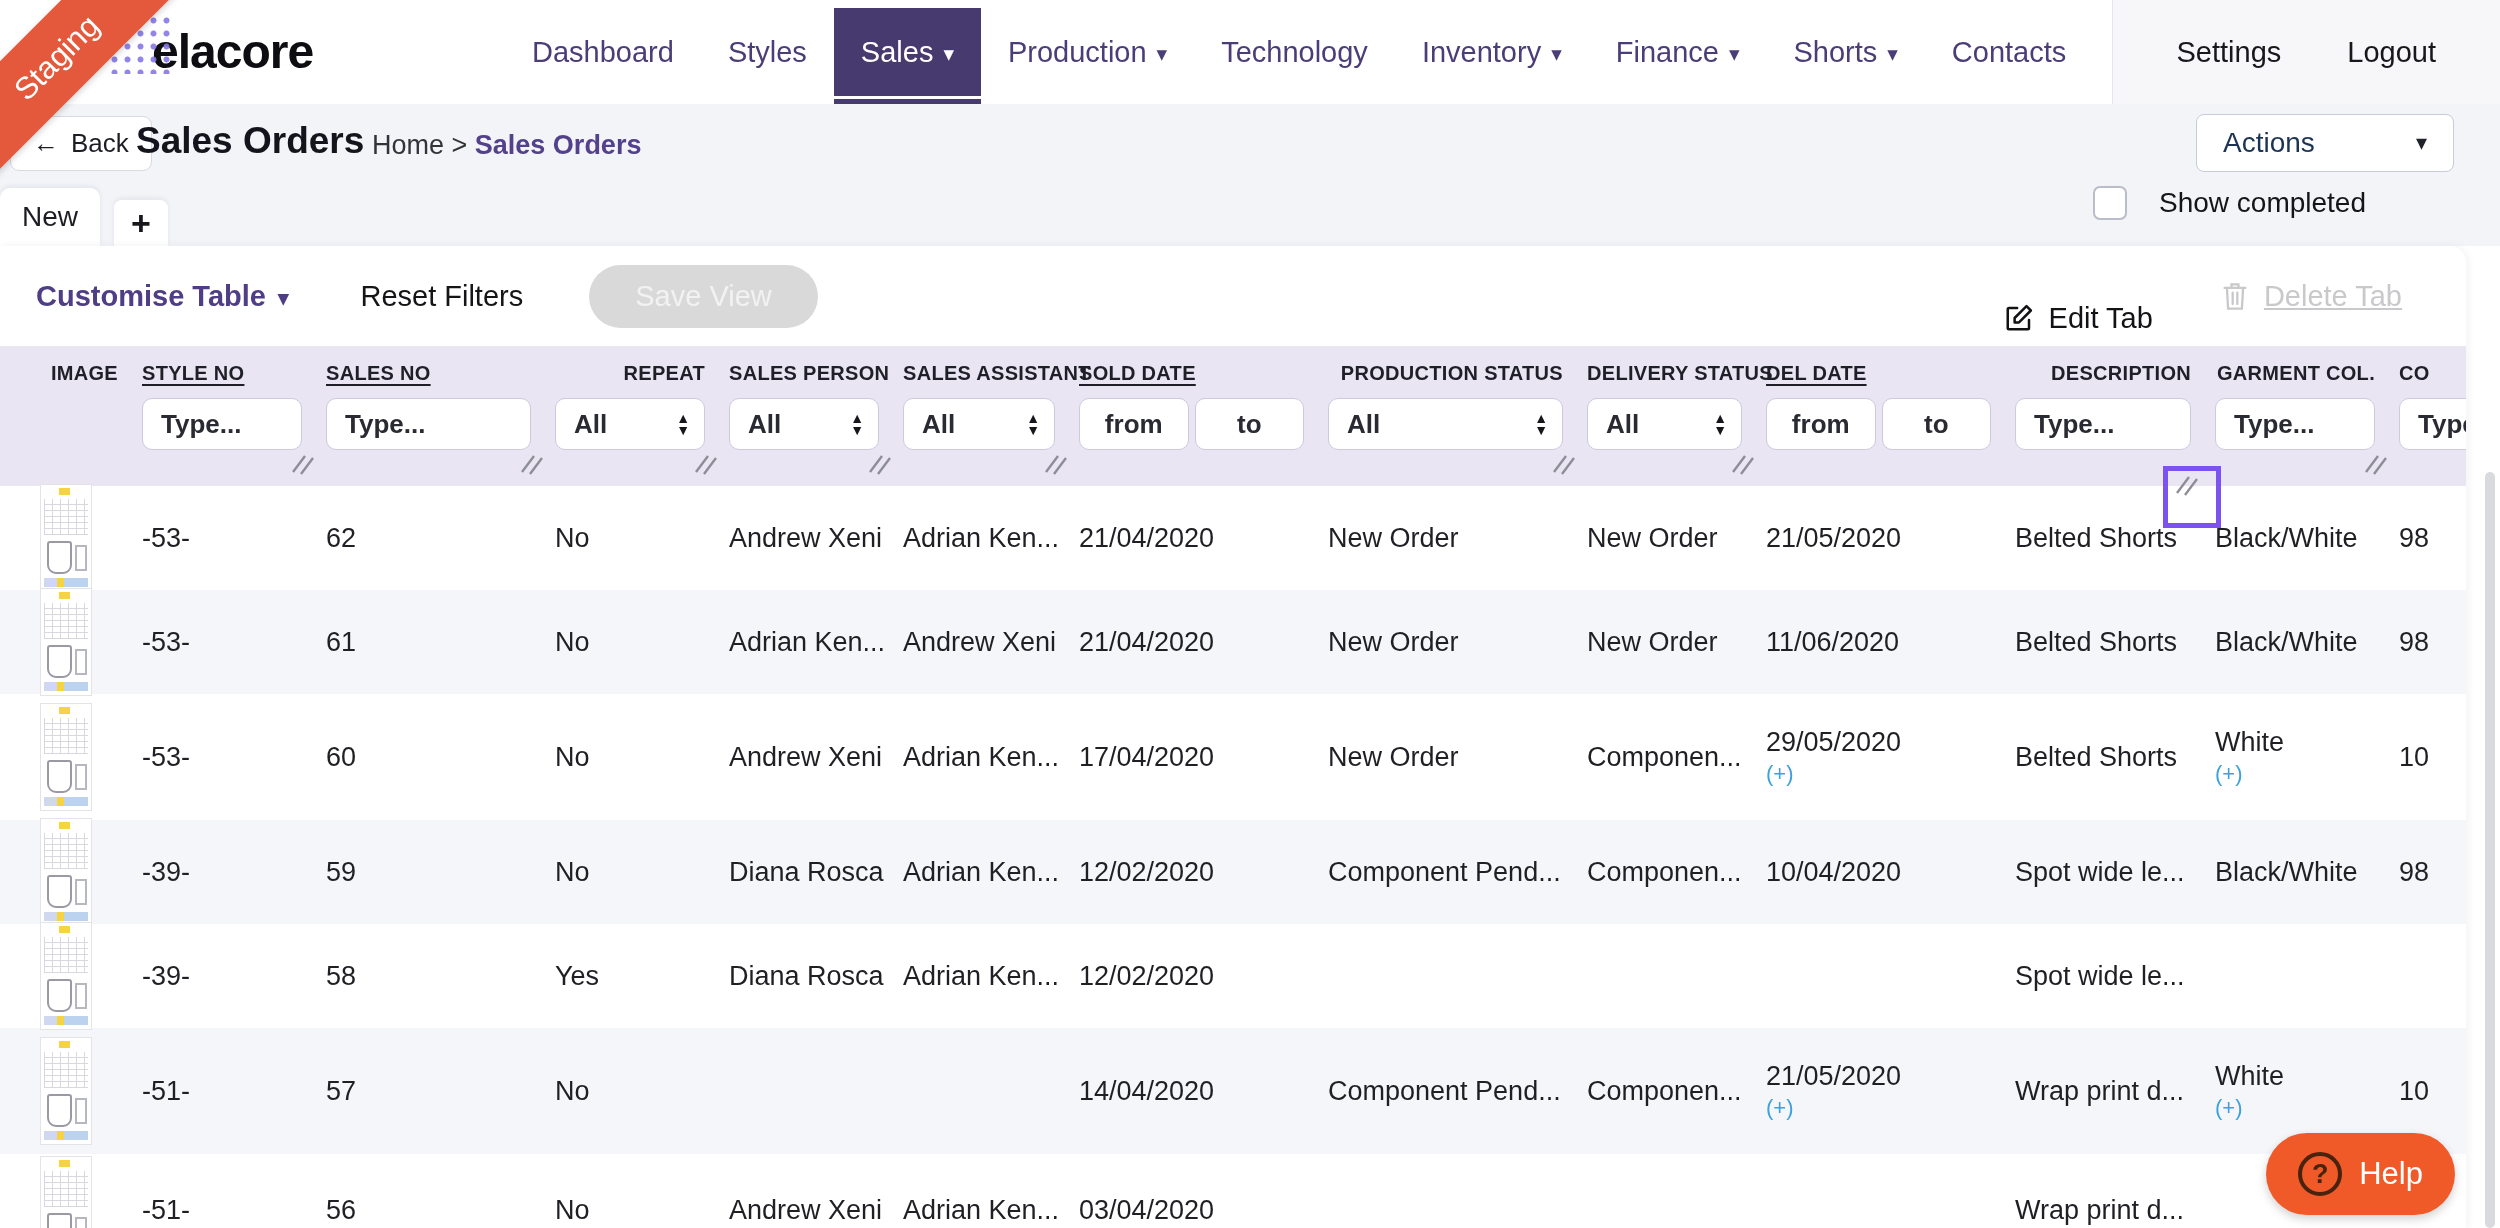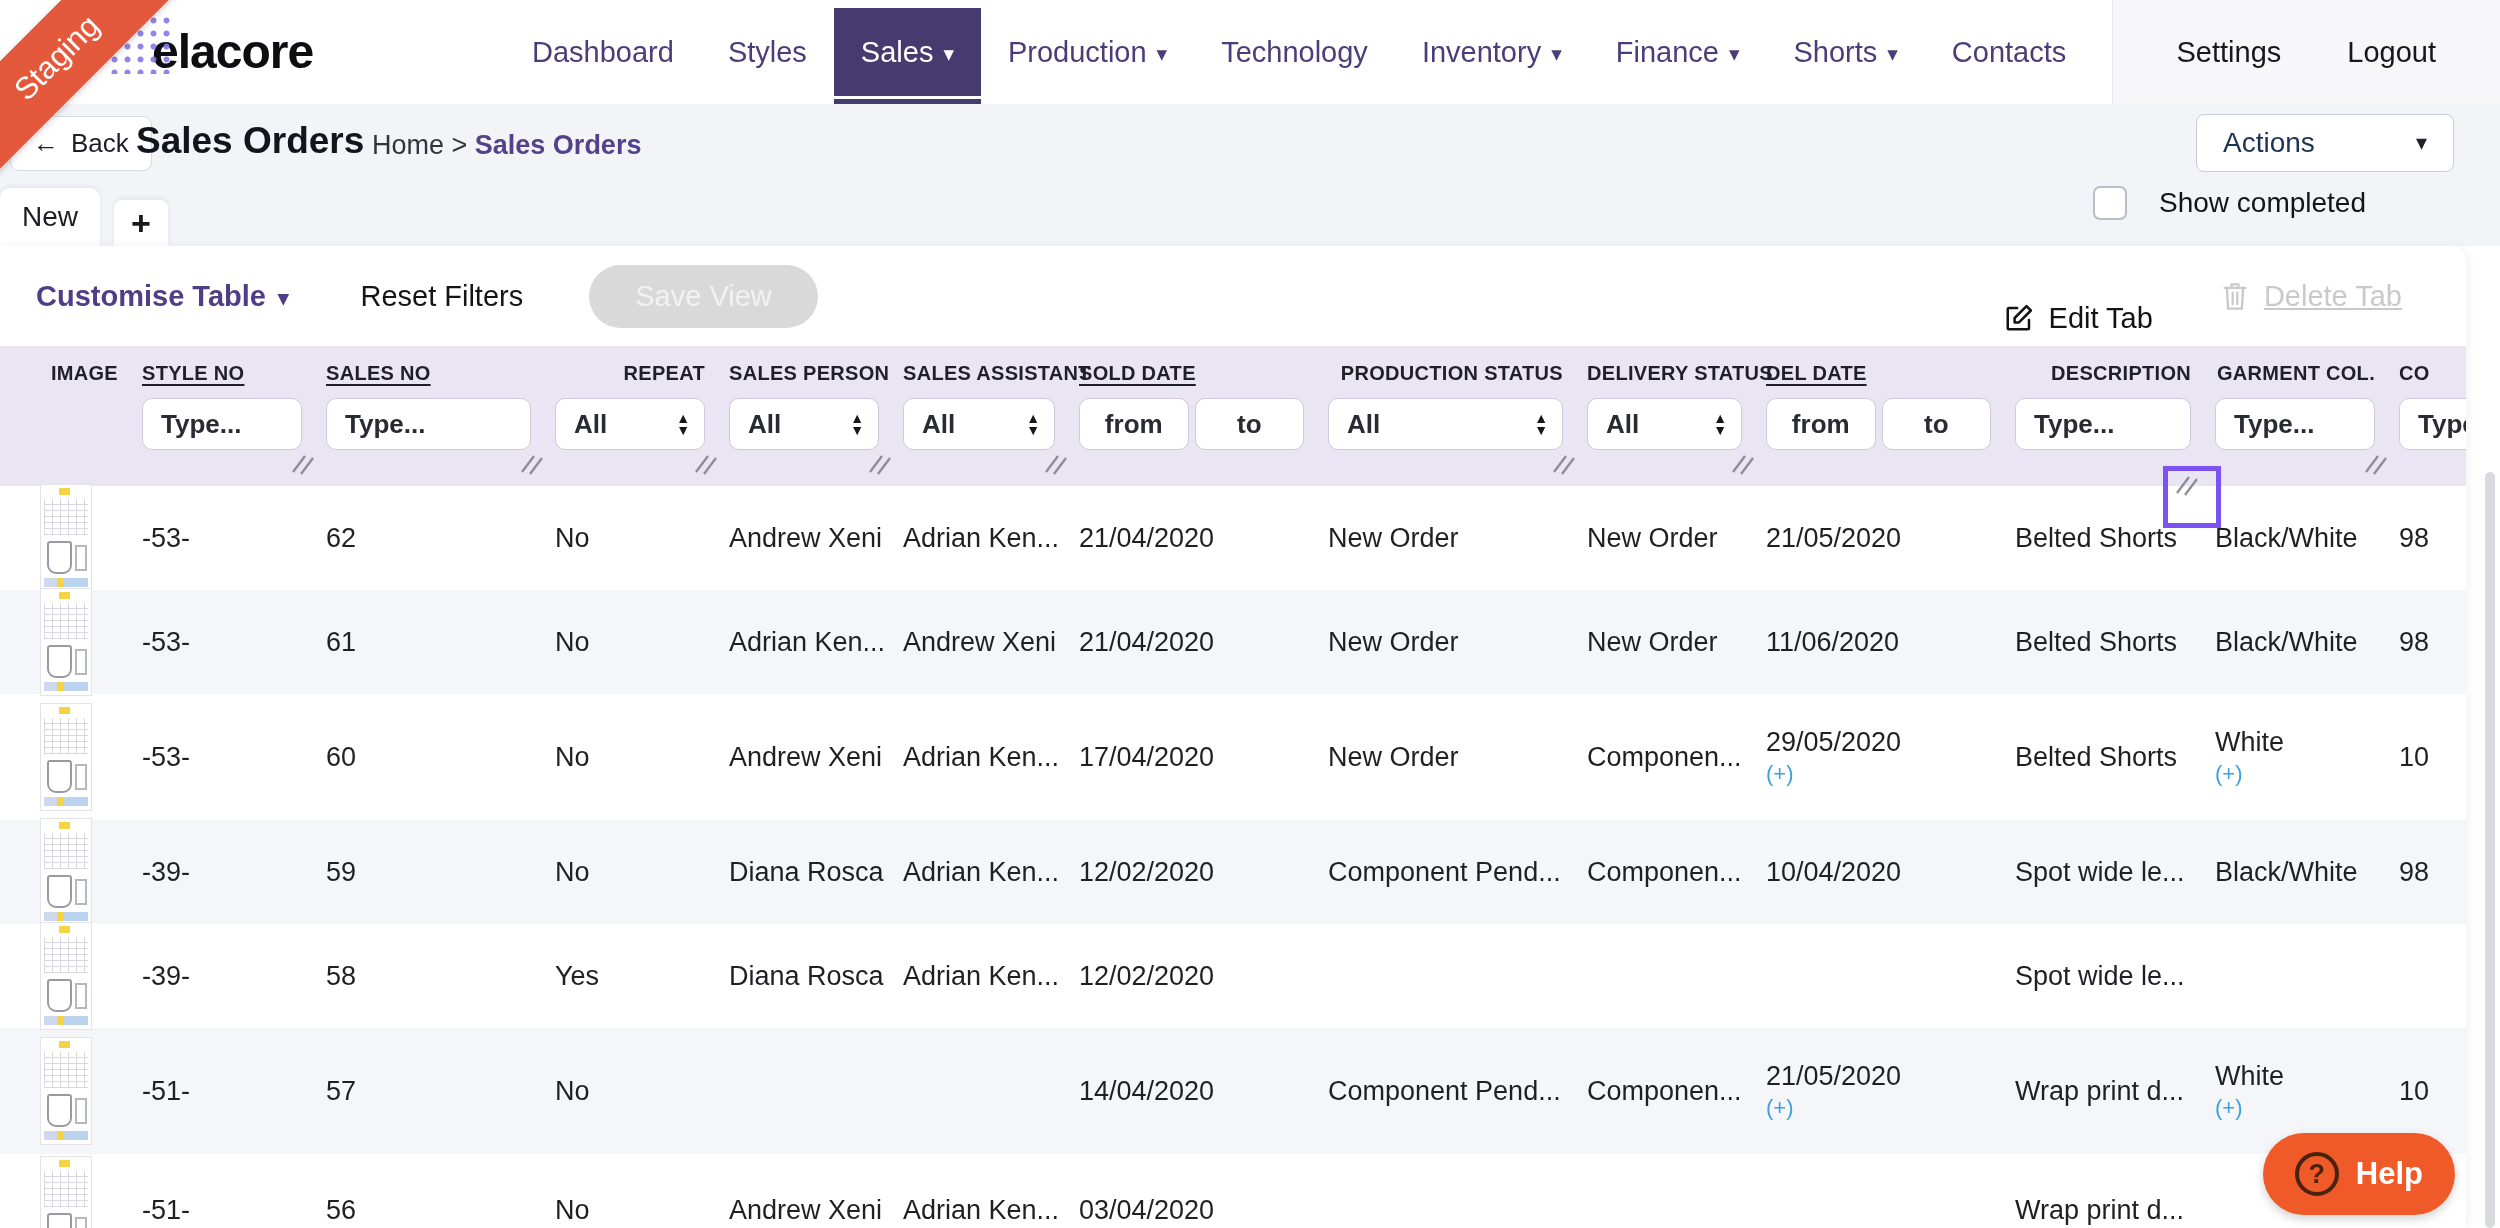--- a/index.html
+++ b/index.html
@@ -96,21 +96,21 @@
   .t-sk1 { position:absolute; top:56px; left:6px; width:25px; height:33px;
     border:2px solid #9a9aa4; border-radius:3px 3px 9px 9px; }
   .t-sk2 { position:absolute; top:60px; right:4px; width:12px; height:26px; border:2px solid #b7b7c0; }
 
   
   .help-btn { position:absolute; right:45px; bottom:13px; height:82px; background:#ef5a28;
     border-radius:44px; display:flex; align-items:center; gap:17px; padding:0 32px;
     color:#fff; z-index:20; box-shadow:0 4px 10px rgba(0,0,0,.18); }
   .qmark { width:44px; height:44px; border:4px solid #49230d; border-radius:50%; color:#49230d;
     font-size:27px; font-weight:700; display:flex; align-items:center; justify-content:center; }
-  .help-lbl { font-size:31px; font-weight:700; }
+  .help-lbl { font-size:31px; font-weight:400; }
   .scroll-thumb { position:absolute; right:5px; top:472px; bottom:0; width:10px;
     background:#d9dade; border-radius:6px; z-index:15; }
 </style>
 </head>
 <body>
 
 <div class="stage">
 
   <div class="nav">
     <div class="brand">

